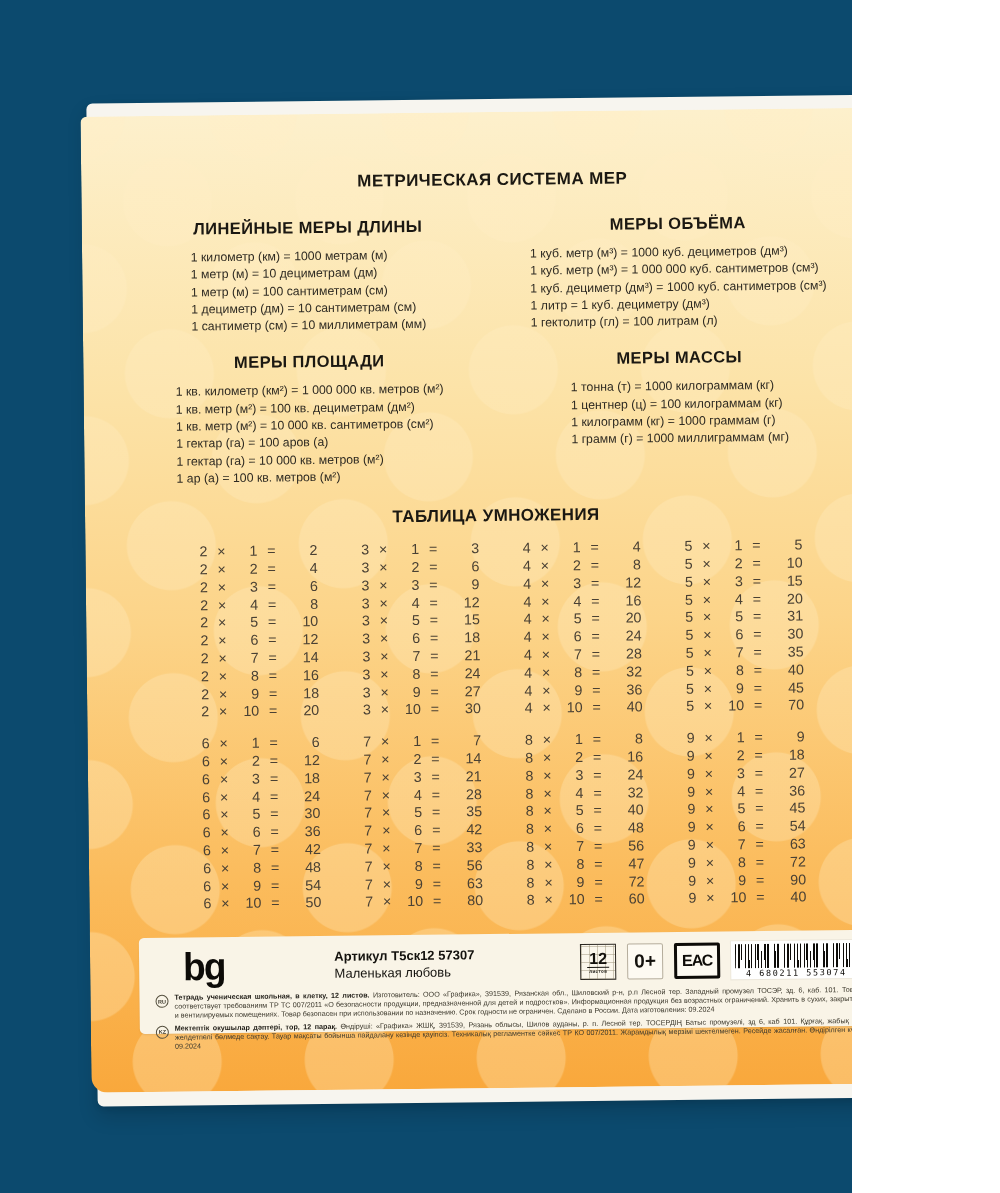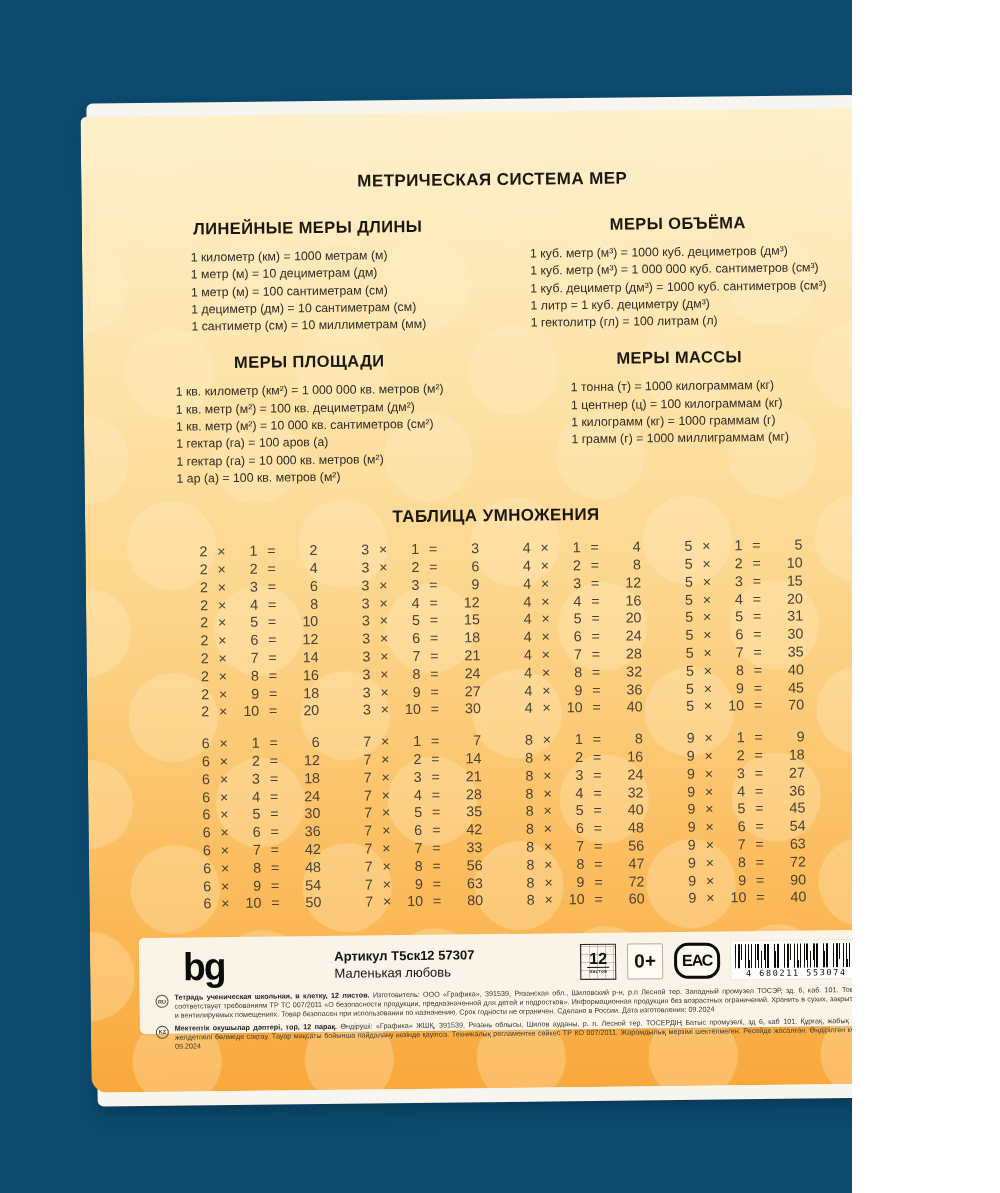--- a/index.html
+++ b/index.html
@@ -56,21 +56,21 @@
   .sheets-badge{width:34px;height:34px;border:1.5px solid #2a2archive620;border:1.5px solid #2a2620;
     background:
       repeating-linear-gradient(0deg, rgba(150,140,115,0.45) 0 1px, transparent 1px 8px),
       repeating-linear-gradient(90deg, rgba(150,140,115,0.45) 0 1px, transparent 1px 8px),
       #fbf7ec;
     display:flex;flex-direction:column;align-items:center;justify-content:center;}
   .sheets-num{font-size:16px;font-weight:bold;border-bottom:1.5px solid #14120e;line-height:17px;padding:0 2px;}
   .sheets-unit{font-size:4.5px;font-weight:bold;letter-spacing:0.4px;margin-top:1px;}
   .age-badge{width:34px;height:34px;border:1px solid #b5ad9c;background:#fdfaf2;border-radius:2px;
              display:flex;align-items:center;justify-content:center;font-size:19px;font-weight:bold;}
-  .eac-badge{width:40px;height:30px;border:3px solid #0d0b08;background:#fdfaf2;border-radius:14px;
+  .eac-badge{width:40px;height:30px;border:3px solid #0d0b08;background:#fdfaf2;border-radius:2px;
              display:flex;align-items:center;justify-content:center;
              font-size:16px;font-weight:900;letter-spacing:-1px;color:#0d0b08;}
   .barcode{width:122px;background:#ffffff;padding:3px 4px 1px 4px;box-shadow:0 0 0 1px rgba(0,0,0,0.05);}
   .bars{height:24px;background:
     repeating-linear-gradient(90deg,#0d0b08 0 1.3px, transparent 1.3px 2.8px, #0d0b08 2.8px 4.6px,
       transparent 4.6px 6.4px, #0d0b08 6.4px 6.9px, transparent 6.9px 9.8px);}
   .barcode-digits{font-family:"DejaVu Sans Mono",monospace;font-size:8.5px;letter-spacing:1.6px;
                   text-align:center;line-height:10px;color:#0d0b08;white-space:nowrap;}
   .fine-row{display:flex;align-items:flex-start;margin-top:3px;}
   .fine-badge{flex:0 0 13px;width:13px;height:13px;border:1px solid #55503f;border-radius:50%;

